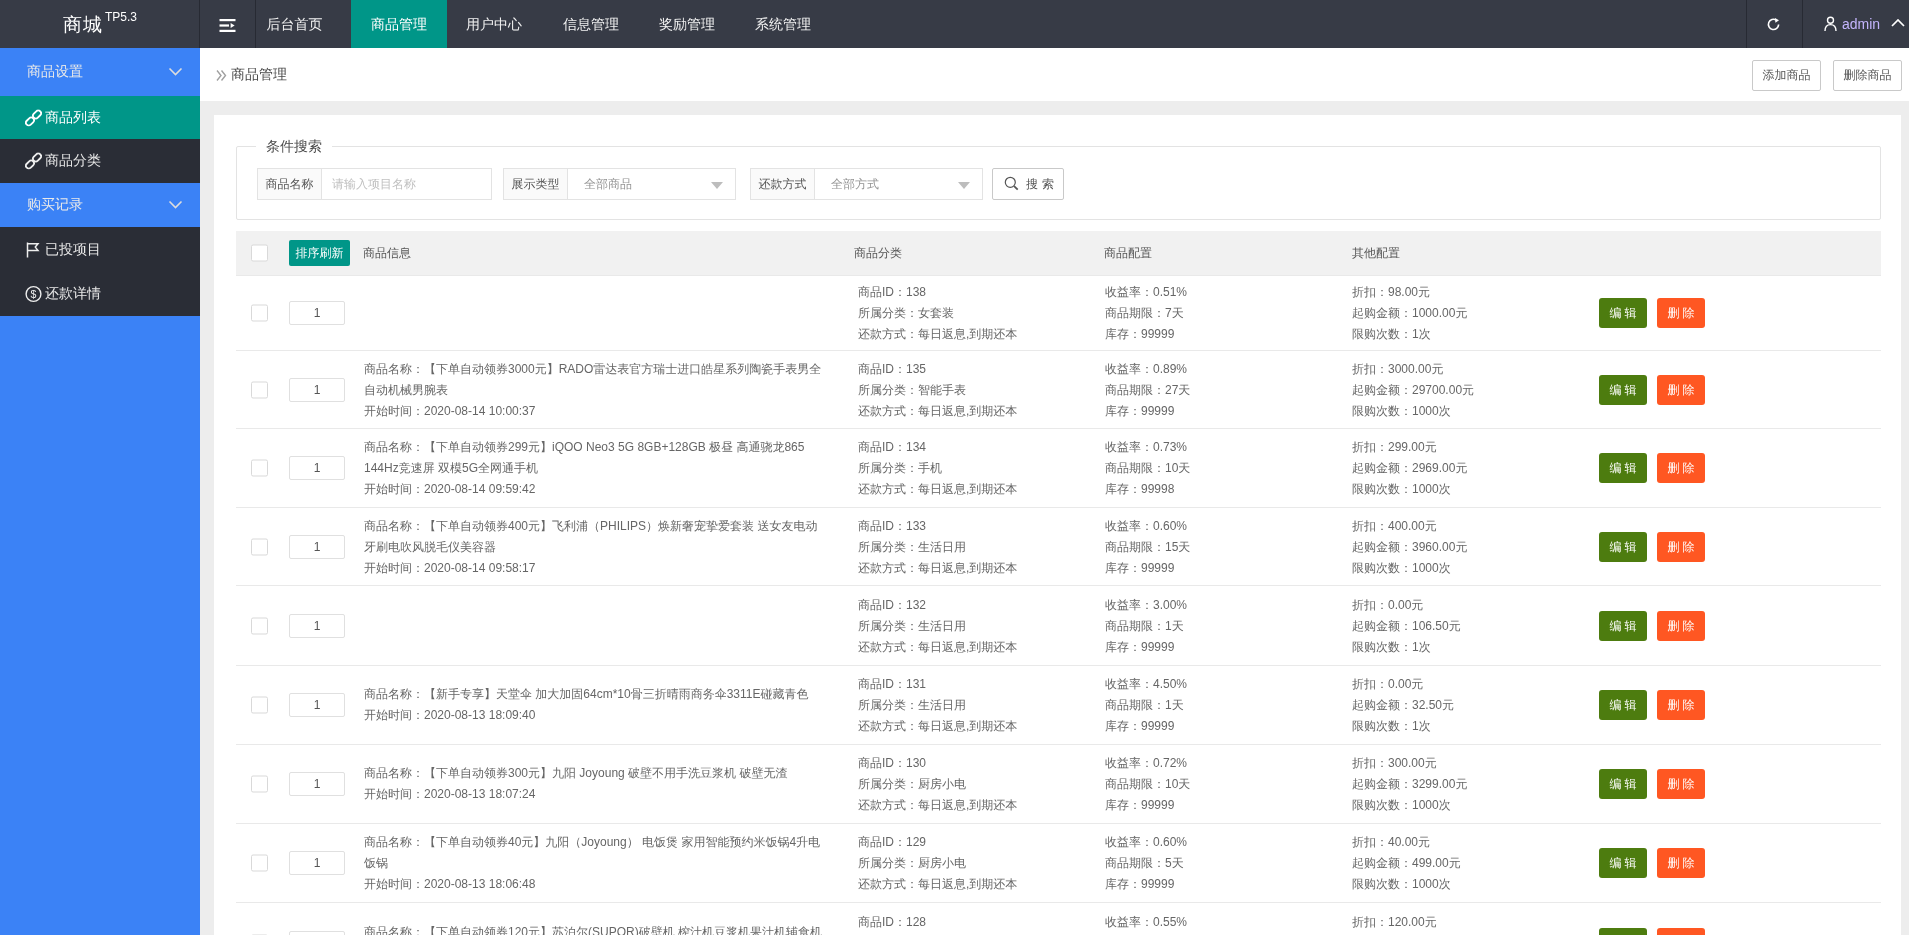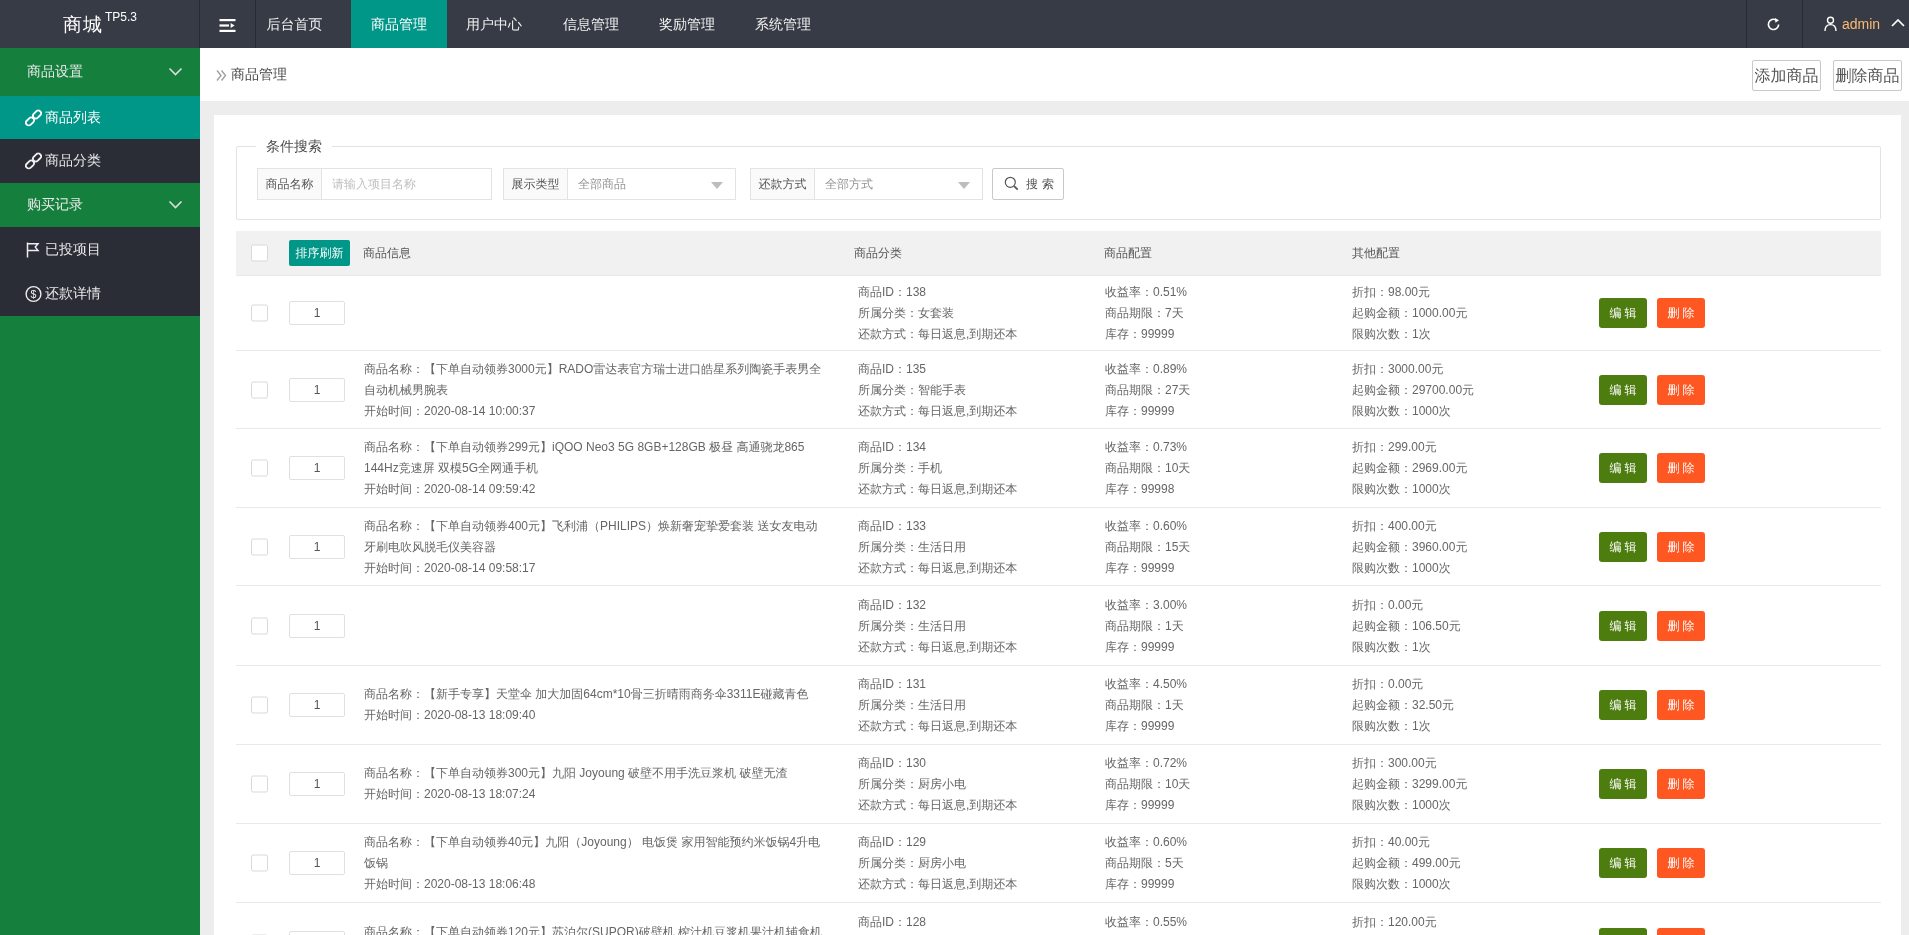--- a/index.html
+++ b/index.html
@@ -6,39 +6,39 @@
 body{font-family:"Liberation Sans",sans-serif;font-size:14px}
 #page{position:relative;width:1909px;height:935px;background:#ededed;overflow:hidden}
 .abs{position:absolute}
 #header{position:absolute;left:0;top:0;width:1909px;height:48px;background:#373b46}
 .vsep{position:absolute;top:0;width:1px;height:48px;background:#272a33}
 .navitem{position:absolute;top:0;height:48px;line-height:48px;text-align:center;color:#f2f2f2;font-size:14px}
 .navact{background:#009688;color:#fff}
 #logo{position:absolute;left:0;top:0;width:200px;height:48px;color:#fff}
 #logo .t1{position:absolute;left:63px;top:12px;font-size:19px;letter-spacing:1px}
 #logo .t2{position:absolute;left:105px;top:10px;font-size:12px}
-#side{position:absolute;left:0;top:48px;width:200px;height:887px;background:#15803d}
+#side{position:absolute;left:0;top:48px;width:200px;height:887px;background:#3b82f6}
 .sitem{position:absolute;left:0;width:200px;color:#e9e9e9;font-size:14px}
 .sdark{background:#2a2d36}
 .steal{background:#009688;color:#fff}
 .sitem .txt{position:absolute;left:27px;top:50%;transform:translateY(-50%)}
 .sitem .txt2{position:absolute;left:45px;top:50%;transform:translateY(-50%)}
 .sitem .ico{position:absolute;left:25px;top:50%;transform:translateY(-50%)}
 .sitem .chev{position:absolute;left:168px;top:50%;transform:translateY(-50%)}
 #crumb{position:absolute;left:200px;top:48px;width:1709px;height:53px;background:#fff}
 #crumb .bc{position:absolute;left:16px;top:21px}
 #crumb .bctxt{position:absolute;left:31px;top:50%;transform:translateY(-50%);color:#4a4a4a;font-size:14px}
-.topbtn{position:absolute;top:60px;width:69px;height:31px;line-height:29px;text-align:center;border:1px solid #c9c9c9;border-radius:2px;background:#fff;color:#555;font-size:16px}
+.topbtn{position:absolute;top:60px;width:69px;height:31px;line-height:29px;text-align:center;border:1px solid #c9c9c9;border-radius:2px;background:#fff;color:#555;font-size:12px}
 #card{position:absolute;left:214px;top:115px;width:1687px;height:820px;background:#fff}
 #fs{position:absolute;left:236px;top:146px;width:1645px;height:74px;border:1px solid #e3e3e3;border-radius:2px}
 #legend{position:absolute;left:256px;top:138px;height:16px;background:#fff;padding:0 10px;color:#4a4a4a;font-size:14px;line-height:16px}
 .fl{position:absolute;top:168px;height:32px;border:1px solid #e3e3e3;background:#fafafa;color:#555;text-align:center;line-height:30px;font-size:12px}
 .fi{position:absolute;top:168px;height:32px;border:1px solid #e3e3e3;background:#fff;line-height:30px;font-size:12px}
 .ph{color:#c0c0c0;padding-left:10px}
-.sel{color:#949494;padding-left:10px}
+.sel{color:#949494;padding-left:16px}
 .tri{position:absolute;top:13px;width:0;height:0;border:6.5px solid transparent;border-top:7px solid #bdbdbd;border-bottom:none}
 #searchbtn{position:absolute;left:992px;top:168px;width:72px;height:32px;border:1px solid #c9c9c9;border-radius:2px;background:#fff;color:#555;line-height:30px;font-size:12px}
 #searchbtn svg{position:absolute;left:11px;top:7px}
 #searchbtn span{position:absolute;left:33px;letter-spacing:4px}
 #thead{position:absolute;left:236px;top:231px;width:1645px;height:44px;background:#f1f1f1}
 .hcell{position:absolute;top:0;height:44px;line-height:44px;color:#555;font-size:12px}
 .row{position:absolute;left:236px;width:1645px;border-top:1px solid #e9e9e9;background:#fff}
 .cell{position:absolute;top:50%;transform:translateY(-50%);color:#666;font-size:12px;line-height:21px;white-space:nowrap}
 .cb{position:absolute;left:15px;top:50%;transform:translateY(-50%);width:17px;height:17px;border:1px solid #d9d9d9;border-radius:2px;background:#fff}
 .num{position:absolute;left:53px;top:50%;transform:translateY(-50%);width:56px;height:24px;border:1px solid #e0e0e0;border-radius:2px;text-align:center;line-height:22px;color:#555;font-size:12px}
@@ -73,21 +73,21 @@
   <div class="vsep" style="left:1746px"></div>
   <div class="vsep" style="left:1802px"></div>
   <svg class="abs" style="left:1766px;top:17px" width="15" height="15" viewBox="0 0 15 15">
     <path d="M12.6 7.5 A5.1 5.1 0 1 1 10.2 3.1" fill="none" stroke="#fff" stroke-width="1.6"></path>
     <path d="M9 1 L13 3.3 L9.4 5.8 Z" fill="#fff"></path>
   </svg>
   <svg class="abs" style="left:1824px;top:16px" width="13" height="16" viewBox="0 0 13 16">
     <circle cx="6.5" cy="4.2" r="3" fill="none" stroke="#fff" stroke-width="1.4"></circle>
     <path d="M1 15 C1 10.4 3.4 8.6 6.5 8.6 C9.6 8.6 12 10.4 12 15" fill="none" stroke="#fff" stroke-width="1.4"></path>
   </svg>
-  <div class="abs" style="left:1842px;top:0;height:59px;line-height:48px;color:#fdba74;font-size:14px">admin</div>
+  <div class="abs" style="left:1842px;top:0;height:59px;line-height:48px;color:#c4b5fd;font-size:14px">admin</div>
   <svg class="abs" style="left:1891px;top:19px" width="14" height="8" viewBox="0 0 14 8">
     <path d="M1 7 L7 1 L13 7" fill="none" stroke="#fff" stroke-width="1.7"></path>
   </svg>
 </div>
 <div id="side">
   <div class="sitem" style="top:0;height:48px">
         <span class="txt">商品设置</span>
     <svg class="chev" width="15" height="9" viewBox="0 0 15 9">
           <path d="M1.5 1 L7.5 7 L13.5 1" fill="none" stroke="#ddd" stroke-width="1.6"></path>
         </svg>

